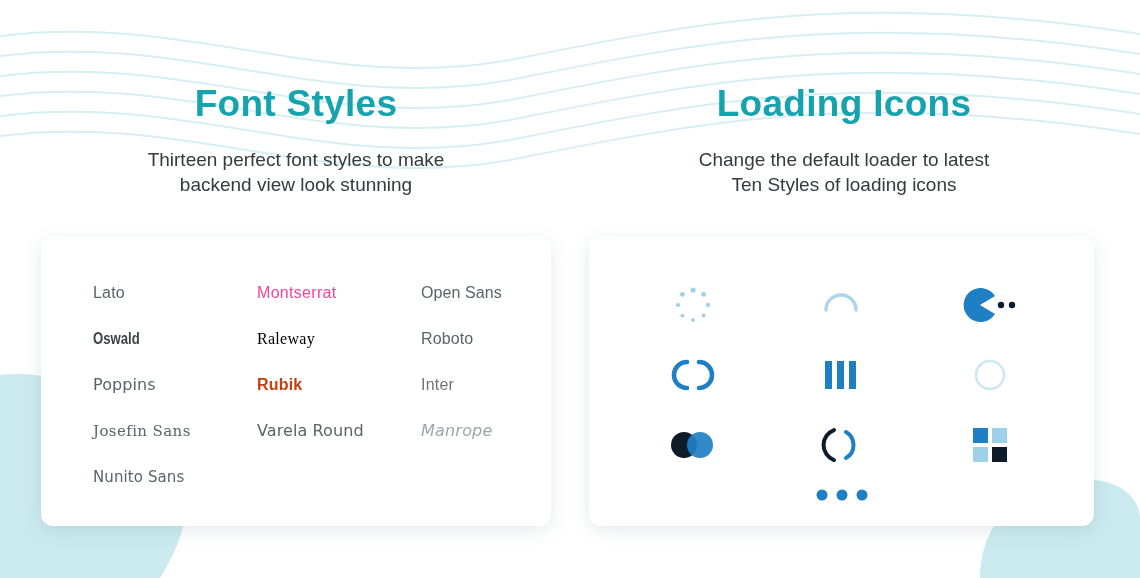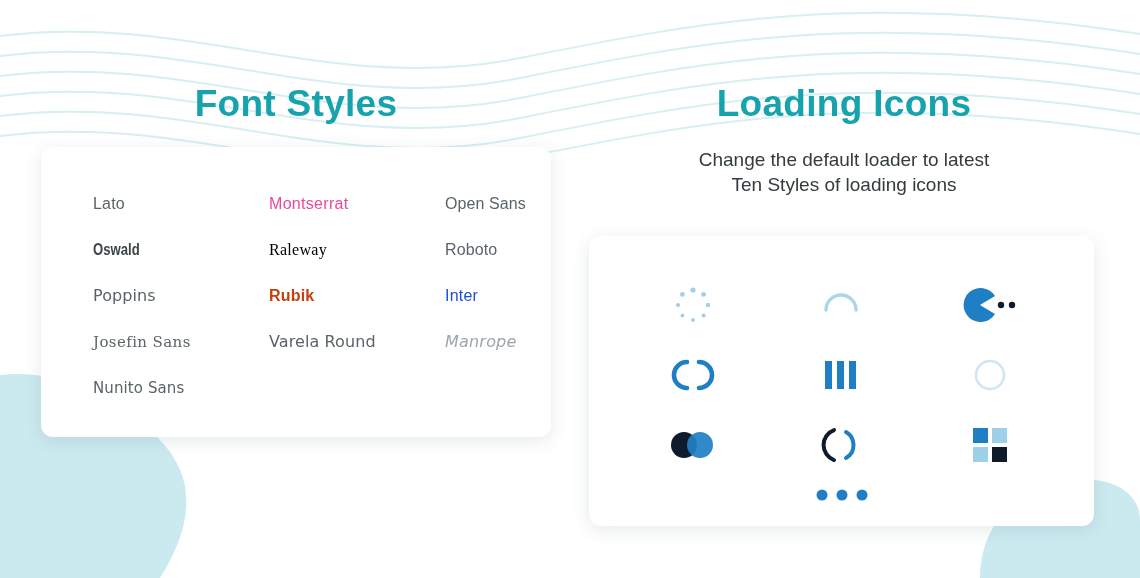--- a/index.html
+++ b/index.html
@@ -76,39 +76,39 @@
     height: 290px;
     padding: 26px 30px;
   }
 
   
   .font-grid {
     display: grid;
     grid-template-columns: 160px 160px 140px;
     grid-auto-rows: 46px;
     align-items: center;
-    column-gap: 16px;
+    column-gap: 4px;
   }
   .font-sample {
     font-size: 16px;
     color: #5a6468;
     white-space: nowrap;
   }
   .f-lato       { font-family: "Liberation Sans", sans-serif; letter-spacing: .2px; }
   .f-oswald     { font-family: "Liberation Sans", sans-serif; font-weight: bold; font-stretch: condensed; transform: scaleX(.82); transform-origin: left center; color:#3c4548;}
   .f-poppins    { font-family: "DejaVu Sans", sans-serif; letter-spacing: .1px; }
   .f-josefin    { font-family: "DejaVu Serif", serif; letter-spacing: .4px; font-size: 15px; }
   .f-nunito     { font-family: "DejaVu Sans", sans-serif; letter-spacing: .1px; font-size:15px;}
   .f-montserrat { font-family: "Liberation Sans", sans-serif; letter-spacing: .3px; color:#ec4899;}
   .f-raleway    { font-family: Liberation Serif, serif; color: #000000; letter-spacing: .3px;}
   .f-rubik      { font-family: "Liberation Sans", sans-serif; font-weight: bold; color:#c2410c; letter-spacing:.2px;}
   .f-varela     { font-family: "DejaVu Sans", sans-serif; letter-spacing: .1px; }
   .f-opensans   { font-family: "Liberation Sans", sans-serif; letter-spacing: .1px; }
   .f-roboto     { font-family: "Liberation Sans", sans-serif; letter-spacing: .1px; }
-  .f-inter      { font-family: "Liberation Sans", sans-serif; color:#1d4ed8; letter-spacing:.2px;}
+  .f-inter      { font-family: "Liberation Sans", sans-serif; color:#737373; letter-spacing:.2px;}
   .f-manrope    { font-family: "DejaVu Sans", sans-serif; color: #9aa7ac; letter-spacing:.2px;font-style:italic;}
 
   
   .loader-grid {
     display: grid;
     grid-template-columns: repeat(3, 1fr);
     grid-template-rows: repeat(3, 70px);
     align-items: center;
     justify-items: center;
     margin-top: 8px;
@@ -142,20 +142,24 @@
   <g fill="#cbeaf0">
     <path d="M0,375 C60,368 120,400 160,440 C200,482 190,530 160,578 L0,578 Z"></path>
     <path d="M980,578 C980,530 1010,492 1060,482 C1110,472 1140,492 1140,520 L1140,578 Z"></path>
   </g>
 </svg>
 
 <div id="content">
 
   <div class="column col-left">
     <h1 class="panel-title">Font Styles</h1>
+    <p class="panel-sub">
+      <span>Thirteen perfect font styles to make</span>
+      <span>backend view look stunning</span>
+    </p>
 
     <div class="card card-fonts">
       <div class="font-grid">
         <div class="font-sample f-lato">Lato</div>
         <div class="font-sample f-montserrat">Montserrat</div>
         <div class="font-sample f-opensans">Open Sans</div>
 
         <div class="font-sample f-oswald">Oswald</div>
         <div class="font-sample f-raleway">Raleway</div>
         <div class="font-sample f-roboto">Roboto</div>

